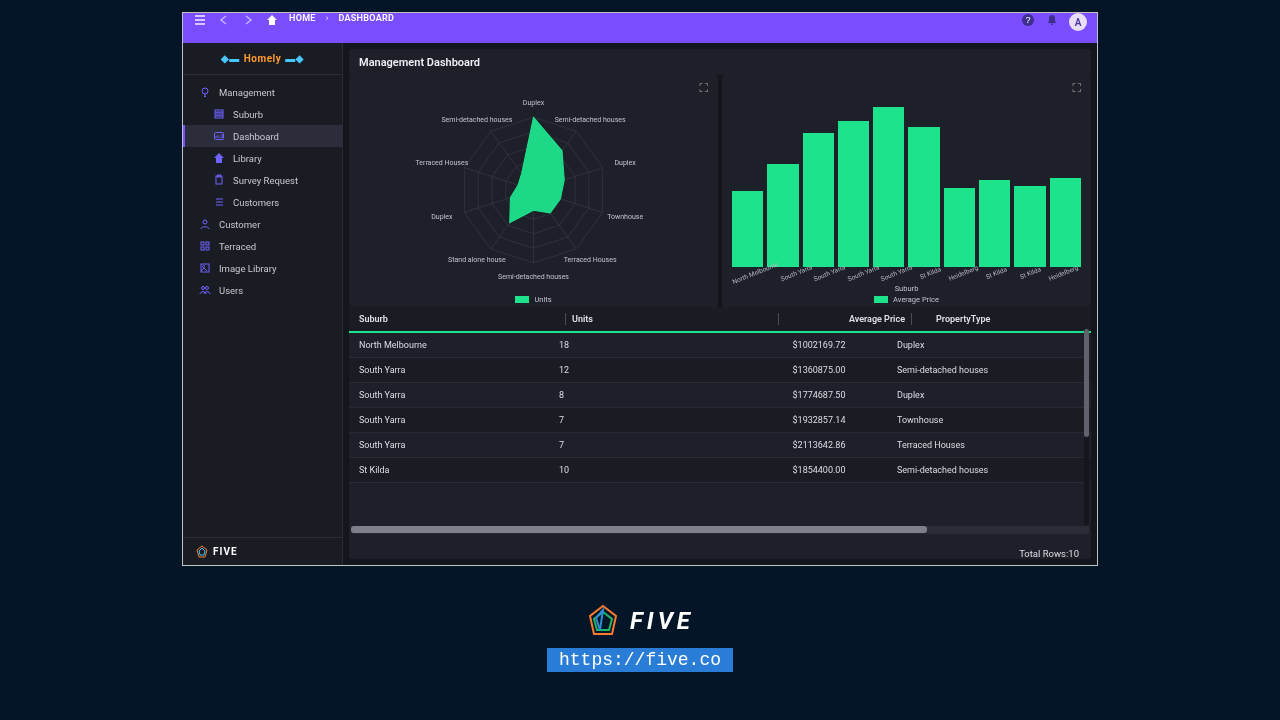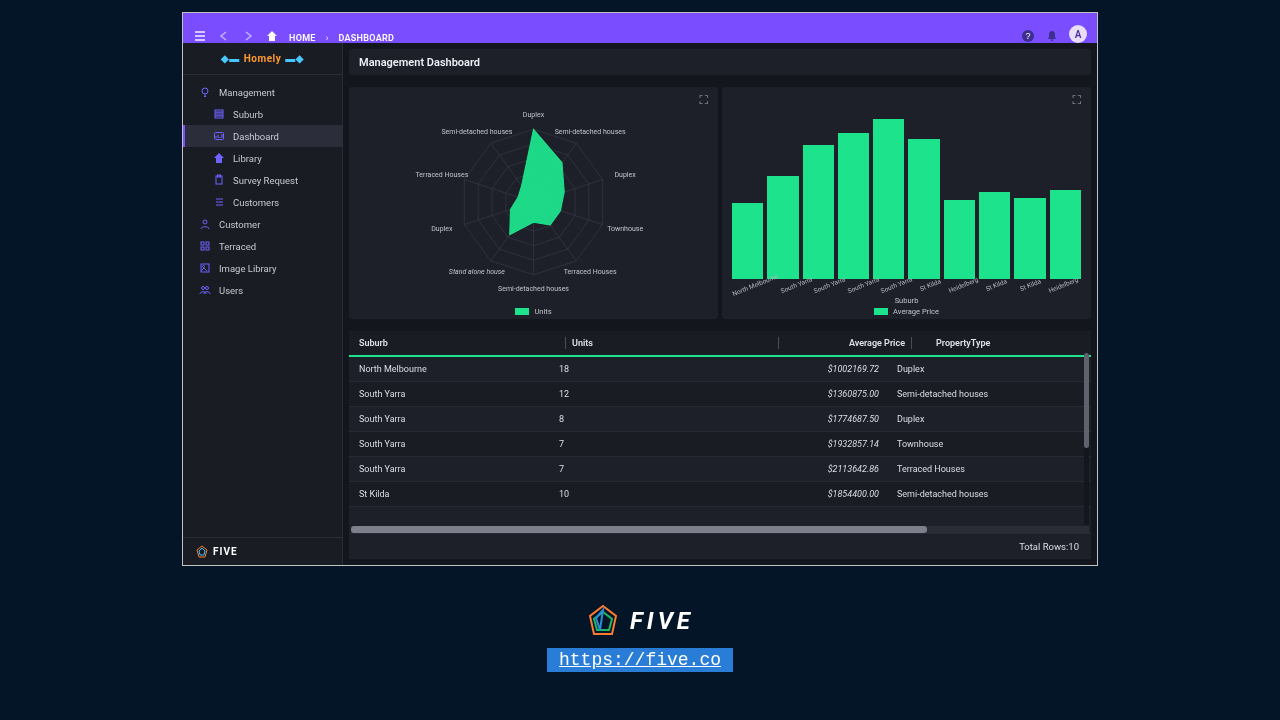--- a/index.html
+++ b/index.html
@@ -43,21 +43,21 @@
   .app {
     display: flex;
     flex-direction: column;
     height: 552px;
     background: #1a1c24;
   }
   .topnav {
     height: 30px;
     background: #7a4eff;
     display: flex;
-    align-items: flex-end;
+    align-items: flex-start;
     padding: 0 10px;
     color: #fff;
     gap: 10px;
     font-size: 9px;
   }
   .topnav .nav-icon { display:flex; align-items:center; justify-content:center; width:14px; height:14px; }
   .topnav .crumb { font-weight: 600; letter-spacing: .3px; }
   .topnav .chev { opacity:.9; }
   .topnav .spacer { flex:1; }
   .topnav .avatar {
@@ -102,21 +102,21 @@
     margin-top:auto;
     height:28px;
     display:flex; align-items:center; justify-content:flex-start;
     padding-left:12px;
     border-top: 1px solid #2a2c36;
     color:#fff; font-size:10px; letter-spacing:1px; font-weight:700;
   }
   .content {
     flex:1; background:#14161d; display:flex; flex-direction:column; min-width:0;
     padding: 6px;
-    gap: 12px;
+    gap: 0;
   }
   .page-header {
     background:#1e2029; border-radius:3px;
     height: 26px; display:flex; align-items:center;
     padding: 0 10px; color:#eceef4; font-size:11px; font-weight:600;
   }
   .charts {
     background:#14161d; border-radius:3px;
     display:flex; gap:0;
     height: 232px;
@@ -178,31 +178,31 @@
   .col-price { width: 120px; text-align:right; justify-content:flex-end; }
   .col-type { flex:1; padding-left: 18px; }
   .tbody { flex:1; overflow:hidden; }
   .trow {
     display:flex; padding: 7px 10px; color:#dcdee6; font-size:9px;
     border-bottom: 1px solid #272935;
   }
   .trow:nth-child(even){ background:#1a1c24; }
   .td-suburb { width:200px; }
   .td-units { width:200px; }
-  .td-price { width:120px; text-align:right;font-style:italic; }
+  .td-price { width:120px; text-align:center; }
   .td-type { flex:1; padding-left: 18px; }
   .tscroll {
     height:7px; background:#2a2c36; margin: 0 2px; position:relative;
   }
   .tscroll-thumb {
     position:absolute; left:0; width:78%; top:0; bottom:0;
     background:#7d7f8a; border-radius:3px;
   }
   .tfoot {
-    height:26px; display:flex; align-items:center; justify-content:flex-end;
+    height:26px; display:flex; align-items:flex-end; justify-content:flex-end;
     padding: 0 12px; color:#dcdee6; font-size:9.5px;
     background:#1e2029; border-top:1px solid #272935;
   }
   .table-vscroll {
     position:absolute; right:2px; top:22px; bottom:34px; width:5px;
     background:#14161d; border-radius:3px;
   }
   .table-vscroll-thumb{
     position:absolute; top:0; height:55%; left:0; right:0;
     background:#5f616d; border-radius:3px;
@@ -211,21 +211,21 @@
     position:absolute; left:0; right:0; top:604px;
     display:flex; flex-direction:column; align-items:center; gap:10px;
   }
   .big-logo {
     color:#fff; font-size:24px; letter-spacing:4px; font-weight:700;
     display:flex; align-items:center; gap:10px;
     font-style: italic;
   }
   .url-box {
     background:#2a7dd6; color:#fff; font-family: "Courier New", monospace;
-    font-size:18px; padding: 2px 12px; text-decoration: underline;
+    font-size:18px; padding: 2px 12px;
   }
   svg { display:block; }
 </style>
 </head>
 <body>
 
 <div class="outer">
 
   <div class="app">
     <div class="topnav">
@@ -395,21 +395,21 @@
 
           <div class="chart-panel">
             <span class="expand-icon">⛶</span>
             <div class="radar-wrap" id="radar-wrap">
                 <div class="radar-label" style="left: 50%; top: 9%;">Duplex</div>
                 <div class="radar-label" style="left: 65.3477%; top: 17.2123%;">Semi-detached houses</div>
                 <div class="radar-label" style="left: 74.8331%; top: 38.7123%;">Duplex</div>
                 <div class="radar-label" style="left: 74.8331%; top: 65.2877%;">Townhouse</div>
                 <div class="radar-label" style="left: 65.3477%; top: 86.7877%;">Terraced Houses</div>
                 <div class="radar-label" style="left: 50%; top: 95%;">Semi-detached houses</div>
-                <div class="radar-label" style="left: 34.6523%; top: 86.7877%; font-style: italic;">Stand alone house</div>
+                <div class="radar-label" style="left: 34.6523%; top: 86.7877%;">Stand alone house</div>
                 <div class="radar-label" style="left: 25.1669%; top: 65.2877%;">Duplex</div>
                 <div class="radar-label" style="left: 25.1669%; top: 38.7123%;">Terraced Houses</div>
                 <div class="radar-label" style="left: 34.6523%; top: 17.2123%;">Semi-detached houses</div>
                 <svg width="100%" height="100%" viewBox="0 0 360 200">
                   <polygon points="180,89.6 188.46410763301162,92.35015528100075 193.69521383465022,99.55015528100076 193.69521383465022,108.44984471899924 188.46410763301162,115.64984471899925 180,118.4 171.53589236698838,115.64984471899925 166.30478616534978,108.44984471899924 166.30478616534978,99.55015528100076 171.53589236698838,92.35015528100075" fill="none" stroke="#3a3c48" stroke-width="0.6"></polygon>
                   <polygon points="180,75.2 196.92821526602322,80.7003105620015 207.39042766930044,95.10031056200151 207.39042766930044,112.89968943799849 196.92821526602322,127.2996894379985 180,132.8 163.07178473397678,127.2996894379985 152.60957233069956,112.89968943799849 152.60957233069956,95.10031056200151 163.07178473397676,80.70031056200152" fill="none" stroke="#3a3c48" stroke-width="0.6"></polygon>
                   <polygon points="180,60.8 205.39232289903484,69.05046584300226 221.08564150395063,90.65046584300227 221.08564150395063,117.34953415699773 205.39232289903484,138.94953415699774 180,147.2 154.60767710096516,138.94953415699774 138.91435849604937,117.34953415699773 138.91435849604937,90.65046584300228 154.60767710096516,69.05046584300227" fill="none" stroke="#3a3c48" stroke-width="0.6"></polygon>
                   <polygon points="180,46.4 213.85643053204646,57.400621124003024 234.78085533860084,86.20062112400302 234.78085533860084,121.79937887599698 213.85643053204646,150.599378875997 180,161.6 146.14356946795357,150.599378875997 125.21914466139916,121.79937887599698 125.21914466139916,86.20062112400304 146.14356946795354,57.40062112400303" fill="none" stroke="#3a3c48" stroke-width="0.6"></polygon>
                   <polygon points="180,32 222.32053816505805,45.75077640500378 248.47606917325106,81.75077640500379 248.47606917325106,126.24922359499621 222.32053816505805,162.2492235949962 180,176 137.67946183494195,162.2492235949962 111.52393082674895,126.24922359499622 111.52393082674894,81.75077640500379 137.67946183494192,45.75077640500379" fill="none" stroke="#3a3c48" stroke-width="0.6"></polygon>
                   <line x1="180" y1="104" x2="180" y2="32" stroke="#3a3c48" stroke-width="0.6"></line>

